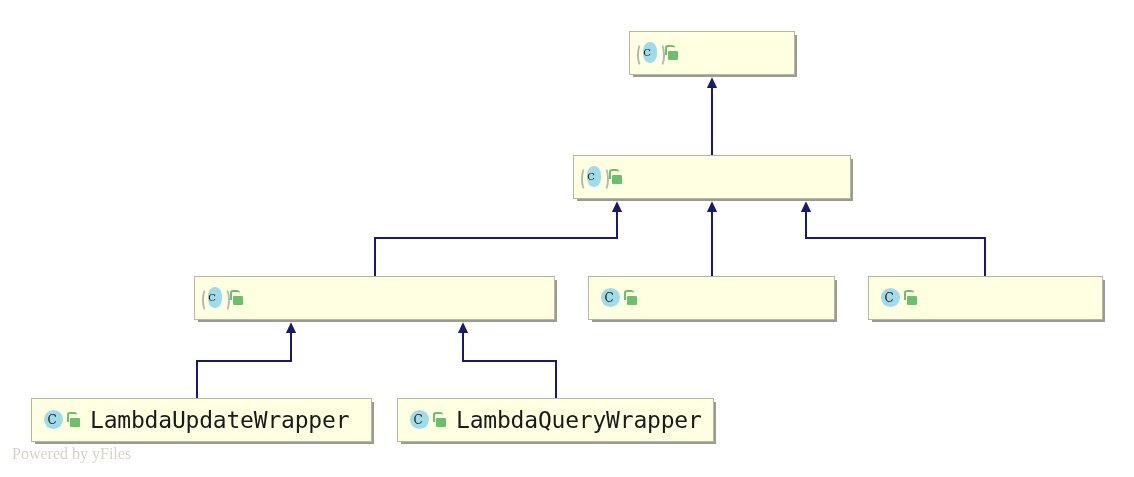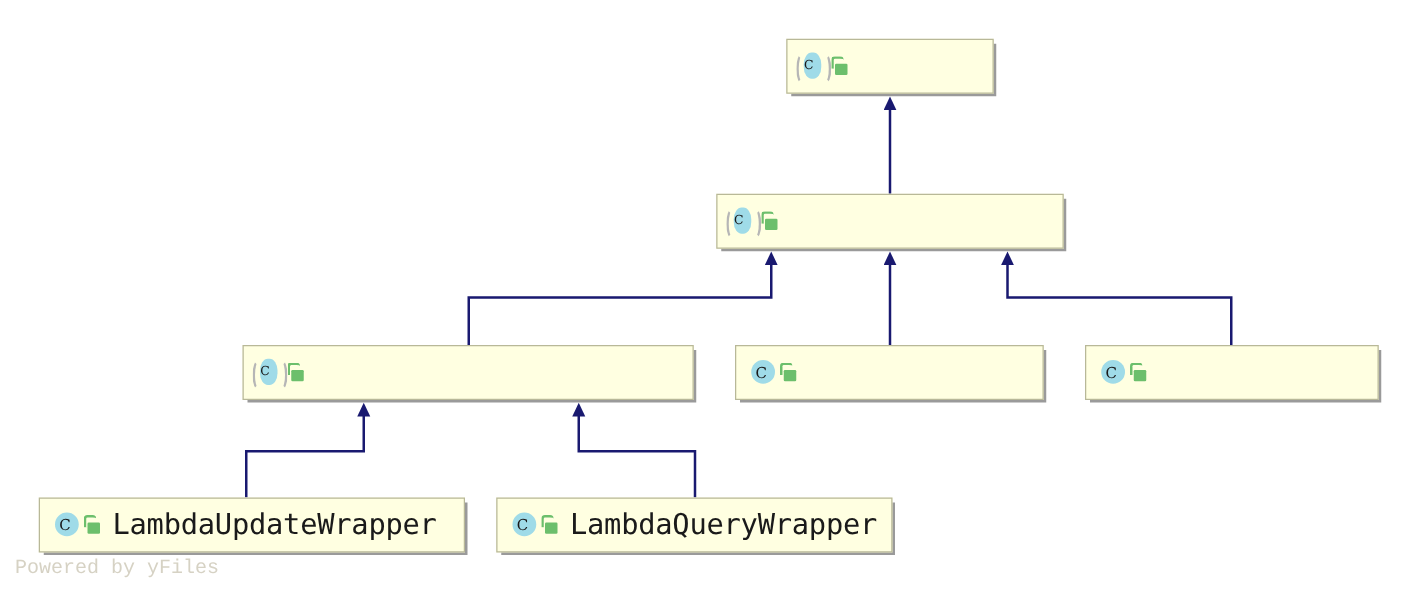--- a/index.html
+++ b/index.html
@@ -131,21 +131,21 @@
     font-size: 23px;
     color: #1a1a1a;
     white-space: nowrap;
     letter-spacing: -0.2px;
     line-height: 1;
   }
   #watermark {
     position: absolute;
     left: 12px;
     top: 445px;
-    font-family: Liberation Mono, monospace;
+    font-family: Liberation Serif, serif;
     font-size: 16px;
     color: #d6d2c4;
     white-space: nowrap;
   }
 </style>
 </head>
 <body>
 
 <div id="diagram">
 

